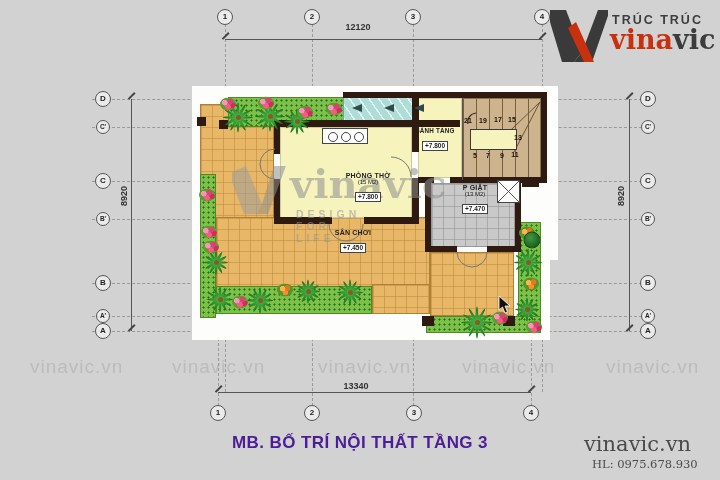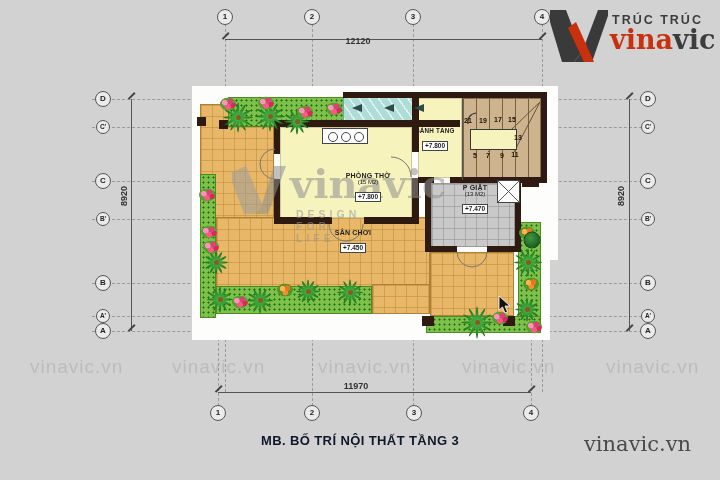--- a/index.html
+++ b/index.html
@@ -52,21 +52,21 @@
   #wm-center{position:absolute;left:232px;top:166px;z-index:7;opacity:.55;}
   #wm-center .wm-big{position:absolute;left:58px;top:-6px;font-family:"DejaVu Serif",serif;font-weight:bold;font-size:40px;color:#8f8f8f;}
   #wm-center .wm-sub{position:absolute;left:64px;top:42px;font-size:10.5px;letter-spacing:4px;color:#949494;font-weight:bold;}
   
   #logo{position:absolute;left:548px;top:6px;width:170px;height:58px;z-index:9;}
   #logo .tagline{position:absolute;left:64px;top:7px;font-size:12.5px;letter-spacing:2px;color:#3c3c3c;font-weight:bold;}
   #logo .brand{position:absolute;left:62px;top:19px;font-family:"DejaVu Serif",serif;font-weight:bold;font-size:27px;line-height:30px;}
   #logo .brand .red{color:#c8300e;}
   #logo .brand .dark{color:#3c3c3c;}
   
-  #title{position:absolute;left:50%;top:433px;transform:translateX(-50%);font-size:13px;font-weight:bold;color:#0f172a;letter-spacing:.4px;z-index:9;white-space:nowrap;}
+  #title{position:absolute;left:50%;top:433px;transform:translateX(-50%);font-size:17px;font-weight:bold;color:#4c1d95;letter-spacing:.4px;z-index:9;white-space:nowrap;}
   #site{position:absolute;left:584px;top:432px;font-family:"DejaVu Serif",serif;font-size:21px;color:#4a4a4a;z-index:9;}
   #hotline{position:absolute;left:592px;top:457px;font-family:"DejaVu Serif",serif;font-size:11.5px;color:#4a4a4a;z-index:9;}
   #cursor{position:absolute;left:498px;top:295px;z-index:10;}
 </style>
 </head>
 <body>
 
 <div id="canvas">
 
   <div id="wm-row">
@@ -90,25 +90,25 @@
     <div class="hdash" style="left:92px;top:219px;width:560px"></div>
     <div class="hdash" style="left:92px;top:283px;width:560px"></div>
     <div class="hdash" style="left:92px;top:316px;width:560px"></div>
     <div class="hdash" style="left:92px;top:331px;width:560px"></div>
   </div>
 
   <div>
     <div class="dimline" style="left:225px;top:39px;width:317px;height:1px"></div>
     <div class="tick" style="left:221px;top:35px"></div>
     <div class="tick" style="left:538px;top:35px"></div>
-    <span class="dimlabel" style="left:358px;top:36px">12120</span>
+    <span class="dimlabel" style="left:358px;top:22px">12120</span>
     <div class="dimline" style="left:218px;top:392px;width:313px;height:1px"></div>
     <div class="tick" style="left:214px;top:388px"></div>
     <div class="tick" style="left:527px;top:388px"></div>
-    <span class="dimlabel" style="left:356px;top:381px">11970</span>
+    <span class="dimlabel" style="left:356px;top:381px">13340</span>
     <div class="dimline" style="left:131px;top:99px;width:1px;height:232px"></div>
     <div class="tick" style="left:127px;top:95px"></div>
     <div class="tick" style="left:127px;top:327px"></div>
     <span class="dimlabel vert" style="left:119px;top:196px">8920</span>
     <div class="dimline" style="left:629px;top:99px;width:1px;height:232px"></div>
     <div class="tick" style="left:625px;top:95px"></div>
     <div class="tick" style="left:625px;top:327px"></div>
     <span class="dimlabel vert" style="left:616px;top:196px">8920</span>
   </div>
 
@@ -376,17 +376,18 @@
       <polygon points="2,2 18,2 34,44 26,54 14,54 2,14" fill="#3a3a3a"></polygon>
       <polygon points="34,44 50,2 62,2 44,54 26,54" fill="#3a3a3a"></polygon>
       <polygon points="20,20 36,54 46,54 28,14" fill="#c8300e"></polygon>
     </svg>
     <span class="tagline">TRÚC TRÚC</span>
     <span class="brand"><span class="red">vina</span><span class="dark">vic</span></span>
   </div>
 
   <div id="title">MB. BỐ TRÍ NỘI THẤT TẦNG 3</div>
   <div id="site">vinavic.vn</div>
+  <div id="hotline">HL: 0975.678.930</div>
 
   <svg id="cursor" width="13" height="19">
     <path d="M1,1 L1,15 L4.5,12 L7,18 L9.5,17 L7,11 L12,11 Z" fill="#111" stroke="#fff" stroke-width="0.8"></path>
   </svg>
 </div>
 
 </body></html>

